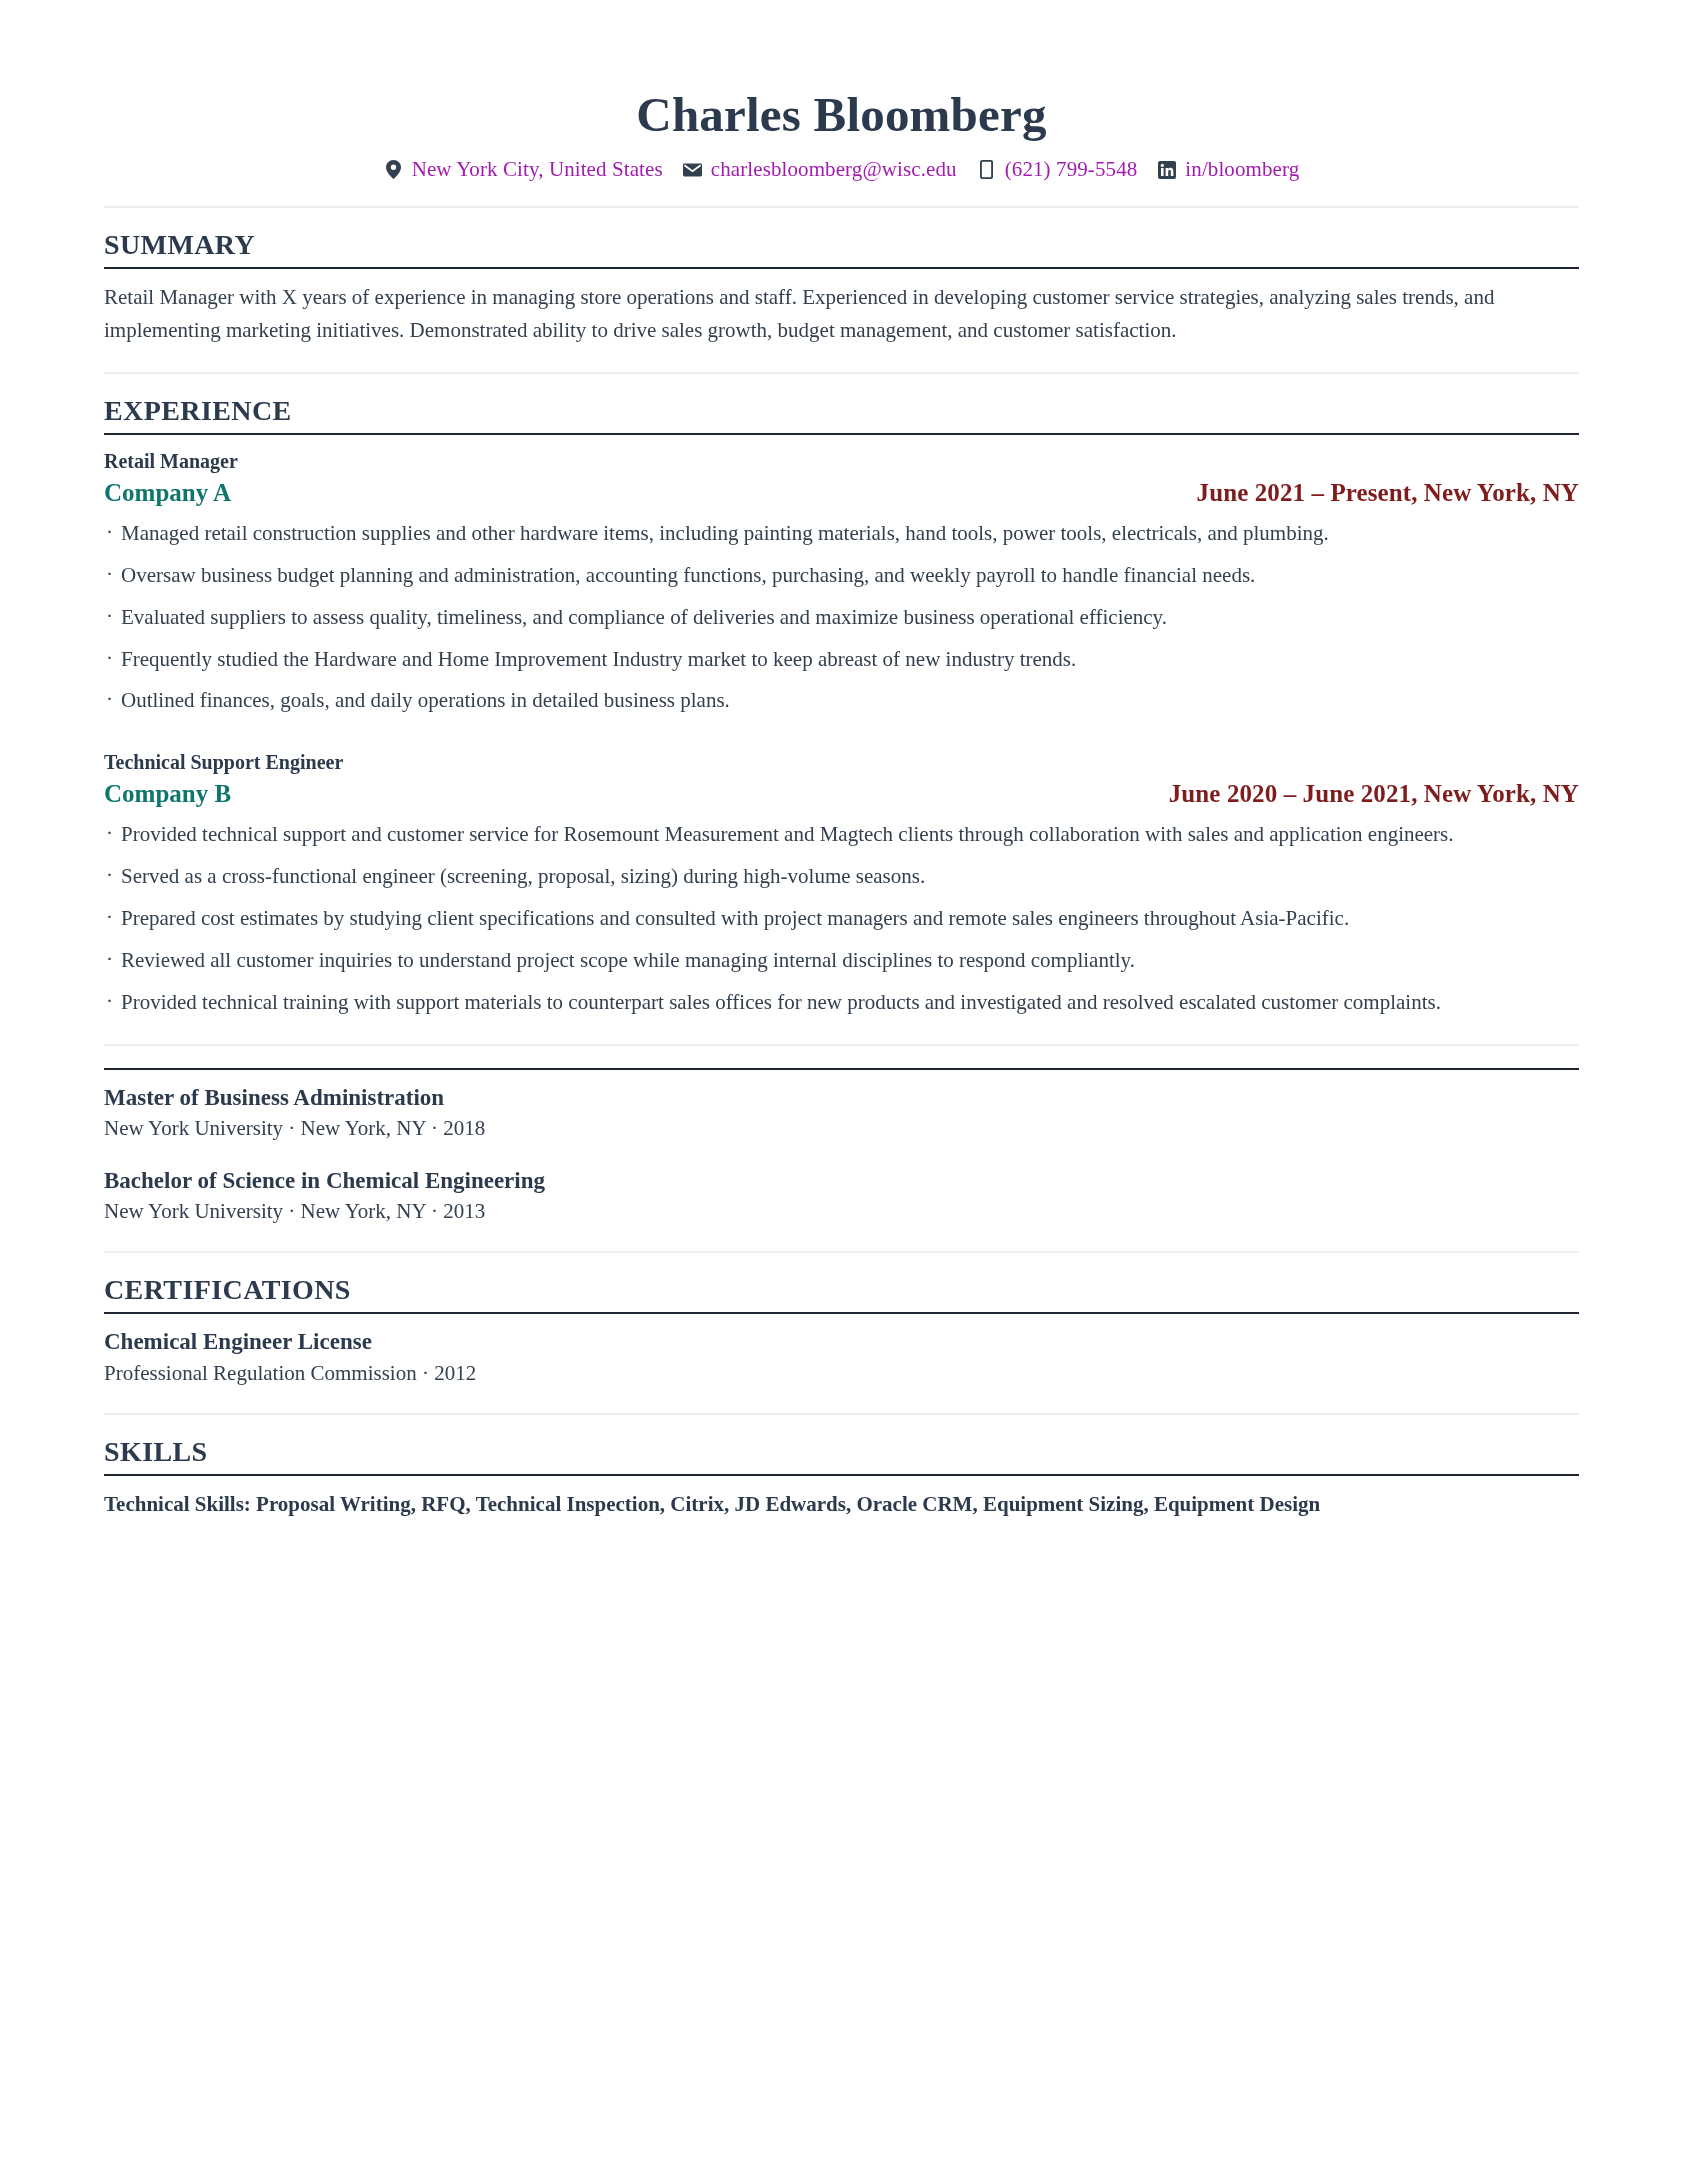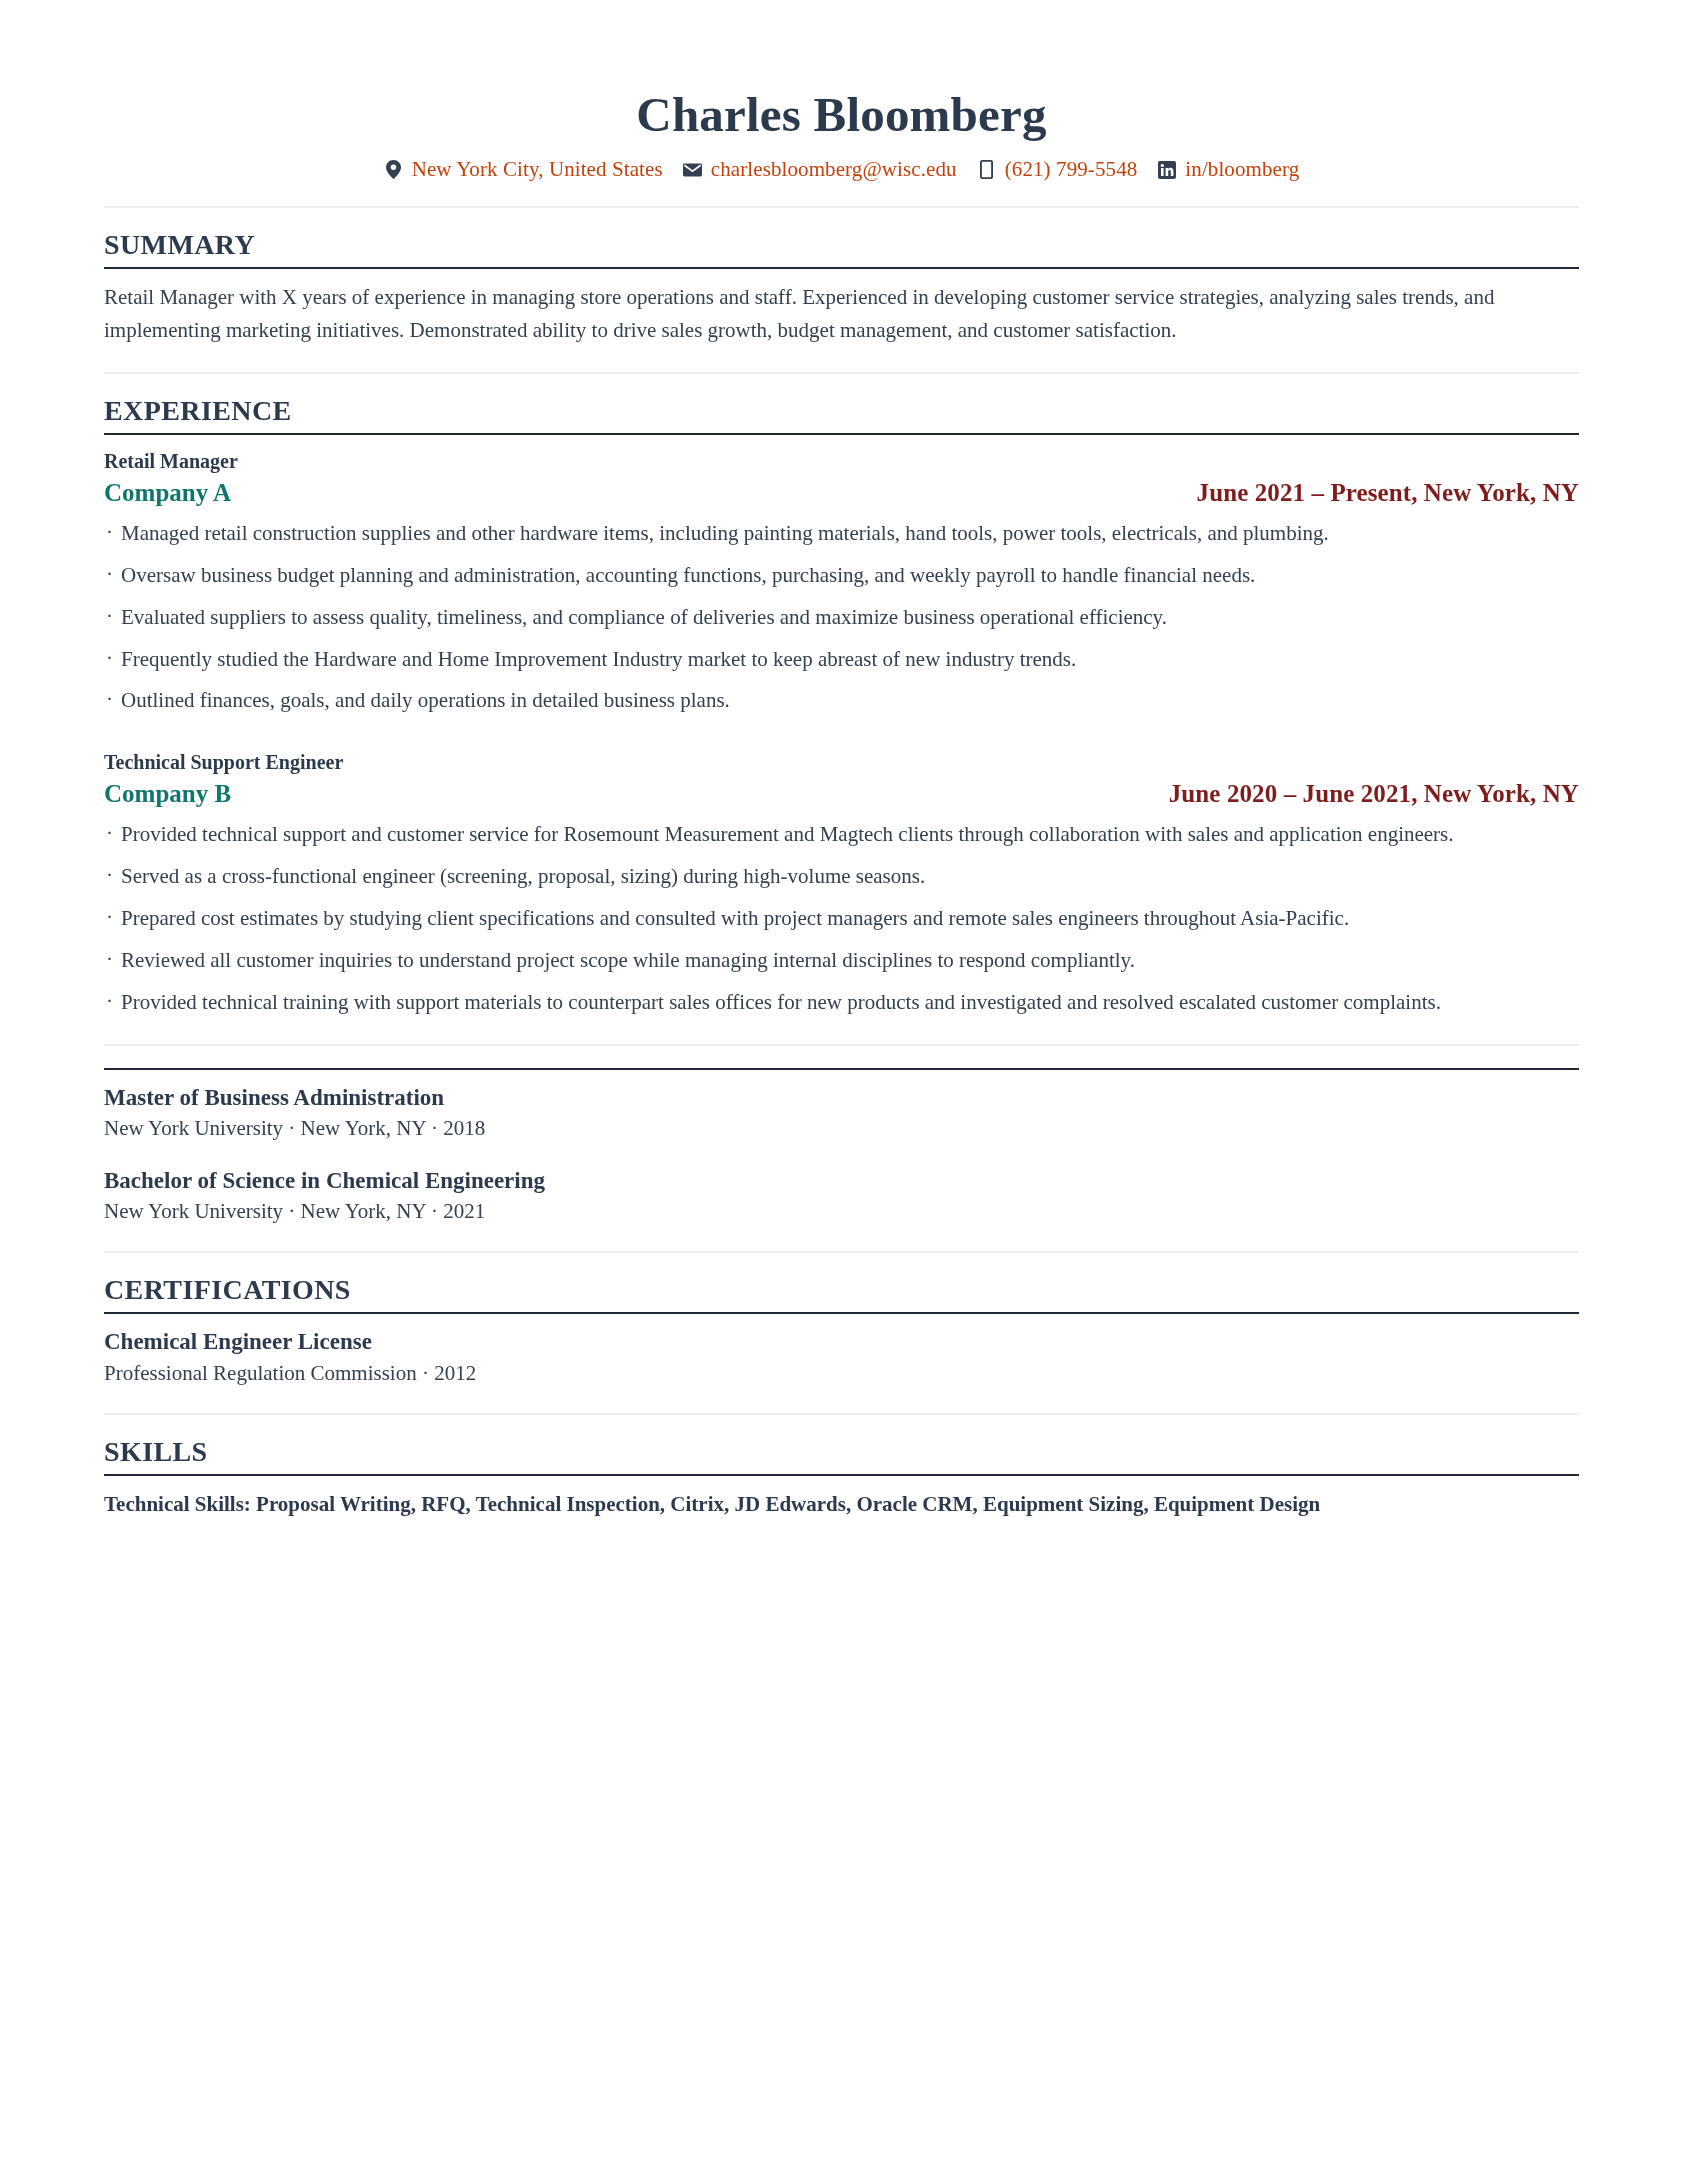--- a/index.html
+++ b/index.html
@@ -31,21 +31,21 @@
     font-size: 49px;
     font-weight: bold;
     color: #2c3a4d;
     letter-spacing: 0.2px;
     line-height: 1.15;
     margin: 0;
   }
   .contact-line {
     margin-top: 16px;
     font-size: 21px;
-    color: #c2410c;
+    color: #a21caf;
     display: flex;
     justify-content: center;
     align-items: center;
     flex-wrap: wrap;
     gap: 0px;
     line-height: 1;
   }
   .contact-item {
     display: inline-flex;
     align-items: center;
@@ -287,21 +287,21 @@
   <div class="section">
     <hr class="section-rule">
 
     <div class="entry">
       <div class="entry-title">Master of Business Administration</div>
       <div class="entry-sub">New York University  ·  New York, NY  · 2018</div>
     </div>
 
     <div class="entry">
       <div class="entry-title">Bachelor of Science in Chemical Engineering</div>
-      <div class="entry-sub">New York University  ·  New York, NY  · 2021</div>
+      <div class="entry-sub">New York University  ·  New York, NY  · 2013</div>
     </div>
   </div>
 
   <hr class="divider">
 
   <div class="section">
     <h2 class="section-title">CERTIFICATIONS</h2>
     <hr class="section-rule">
 
     <div class="entry">

